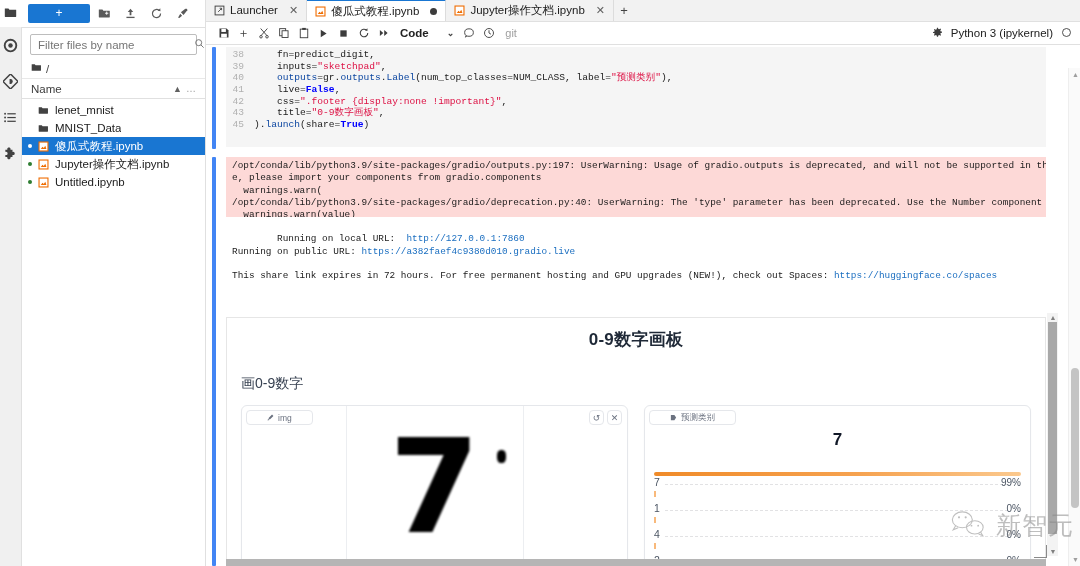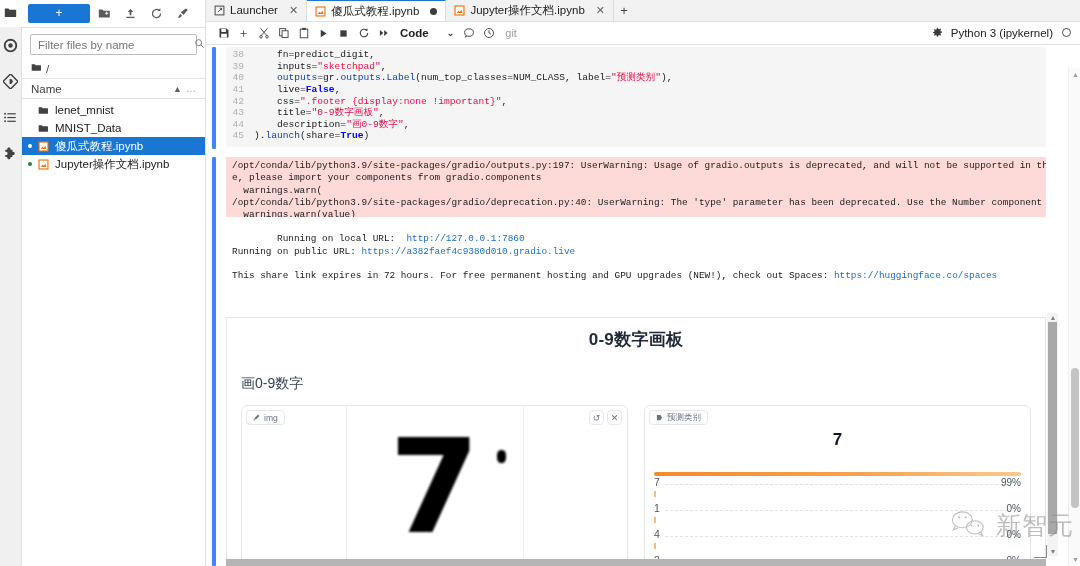--- a/index.html
+++ b/index.html
@@ -171,21 +171,21 @@
   }
   .g-desc { font-size: 14px; color: #374151; margin: 24px 0 0 14px; }
   .g-row { display: flex; gap: 16px; margin: 12px 14px 0 14px; }
   .g-panel {
     flex: 1; background: #fff; border: 1px solid #e5e7eb; border-radius: 6px;
     position: relative; box-shadow: 0 1px 2px rgba(0,0,0,.03);
   }
   .g-chip {
     position: absolute; left: 4px; top: 4px; height: 15px;
     background: #fff; border: 1px solid #e5e7eb; border-radius: 4px;
-    display: flex; align-items: center; gap: 4px; padding: 0 6px;
+    display: flex; align-items: center; gap: 4px; padding: 0 20px;
     font-size: 8.5px; color: #6b7280;
   }
   .g-sketch { height: 168px; position: relative; overflow: hidden; }
   .g-sk-guides { position:absolute; inset:0; }
   .g-sk-guides i { position: absolute; top: 0; bottom: 0; width: 1px; background: #eceef1; }
   .g-sk-tools {
     position: absolute; right: 5px; top: 4px; display: flex; gap: 3px;
   }
   .g-sk-tool {
     width: 15px; height: 15px; border: 1px solid #e5e7eb; border-radius: 4px;
@@ -398,20 +398,32 @@
             <i style="background:#2e7d32"></i>
           </span>
           <span class="fb-ic">
             <svg width="11" height="11" viewBox="0 0 16 16">
               <rect x="1.5" y="1.5" width="13" height="13" fill="#fff" stroke="#ef6c00" stroke-width="1.6"></rect>
               <path fill="#ef6c00" d="M4 11.5l2.6-3.2 1.8 2 2.2-3.3 1.6 4.5z"></path>
             </svg>
           </span>
           <span class="fb-name">Jupyter操作文档.ipynb</span>
         </div>
+        <div class="fb-row">
+          <span class="fb-dot">
+            <i style="background:#2e7d32"></i>
+          </span>
+          <span class="fb-ic">
+            <svg width="11" height="11" viewBox="0 0 16 16">
+              <rect x="1.5" y="1.5" width="13" height="13" fill="#fff" stroke="#ef6c00" stroke-width="1.6"></rect>
+              <path fill="#ef6c00" d="M4 11.5l2.6-3.2 1.8 2 2.2-3.3 1.6 4.5z"></path>
+            </svg>
+          </span>
+          <span class="fb-name">Untitled.ipynb</span>
+        </div>
       </div>
   </div>
 
   <div class="main">
 
     <div class="tabbar" id="tab-bar">
         <div class="tab">
           <span style="display: flex;">
             <svg width="11" height="11" viewBox="0 0 16 16">
               <rect x="1.6" y="1.6" width="12.8" height="12.8" fill="none" stroke="#424242" stroke-width="1.4"></rect>
@@ -534,21 +546,20 @@
       <div class="cell-bar" style="top:2px;height:102px;"></div>
       <div class="cell-bar" style="top:112px;height:409px;"></div>
 
       <div class="code-cell" style="top:2px;height:100px;" id="code-cell">
           <div class="cline"><span class="cnum">38</span><span class="ctxt">    fn=predict_digit,</span></div>
           <div class="cline"><span class="cnum">39</span><span class="ctxt">    inputs=<span class="k-str">"sketchpad"</span>,</span></div>
           <div class="cline"><span class="cnum">40</span><span class="ctxt">    <span class="k-fn">outputs</span>=gr.<span class="k-fn">outputs</span>.<span class="k-fn">Label</span>(num_top_classes=NUM_CLASS, label=<span class="k-str">"预测类别"</span>),</span></div>
           <div class="cline"><span class="cnum">41</span><span class="ctxt">    live=<span class="k-kw">False</span>,</span></div>
           <div class="cline"><span class="cnum">42</span><span class="ctxt">    css=<span class="k-str">".footer {display:none !important}"</span>,</span></div>
           <div class="cline"><span class="cnum">43</span><span class="ctxt">    title=<span class="k-str">"0-9数字画板"</span>,</span></div>
-          <div class="cline"><span class="cnum">44</span><span class="ctxt">    description=<span class="k-str">"画0-9数字"</span>,</span></div>
           <div class="cline"><span class="cnum">45</span><span class="ctxt">).<span class="k-fn">launch</span>(share=<span class="k-kw">True</span>)</span></div>
         </div>
 
       <div class="warn-box" style="top:112px;height:60px;">/opt/conda/lib/python3.9/site-packages/gradio/outputs.py:197: UserWarning: Usage of gradio.outputs is deprecated, and will not be supported in the futur
 e, please import your components from gradio.components
   warnings.warn(
 /opt/conda/lib/python3.9/site-packages/gradio/deprecation.py:40: UserWarning: The 'type' parameter has been deprecated. Use the Number component instead.
   warnings.warn(value)</div>
 
       <div class="out-plain" style="top:176px;">

